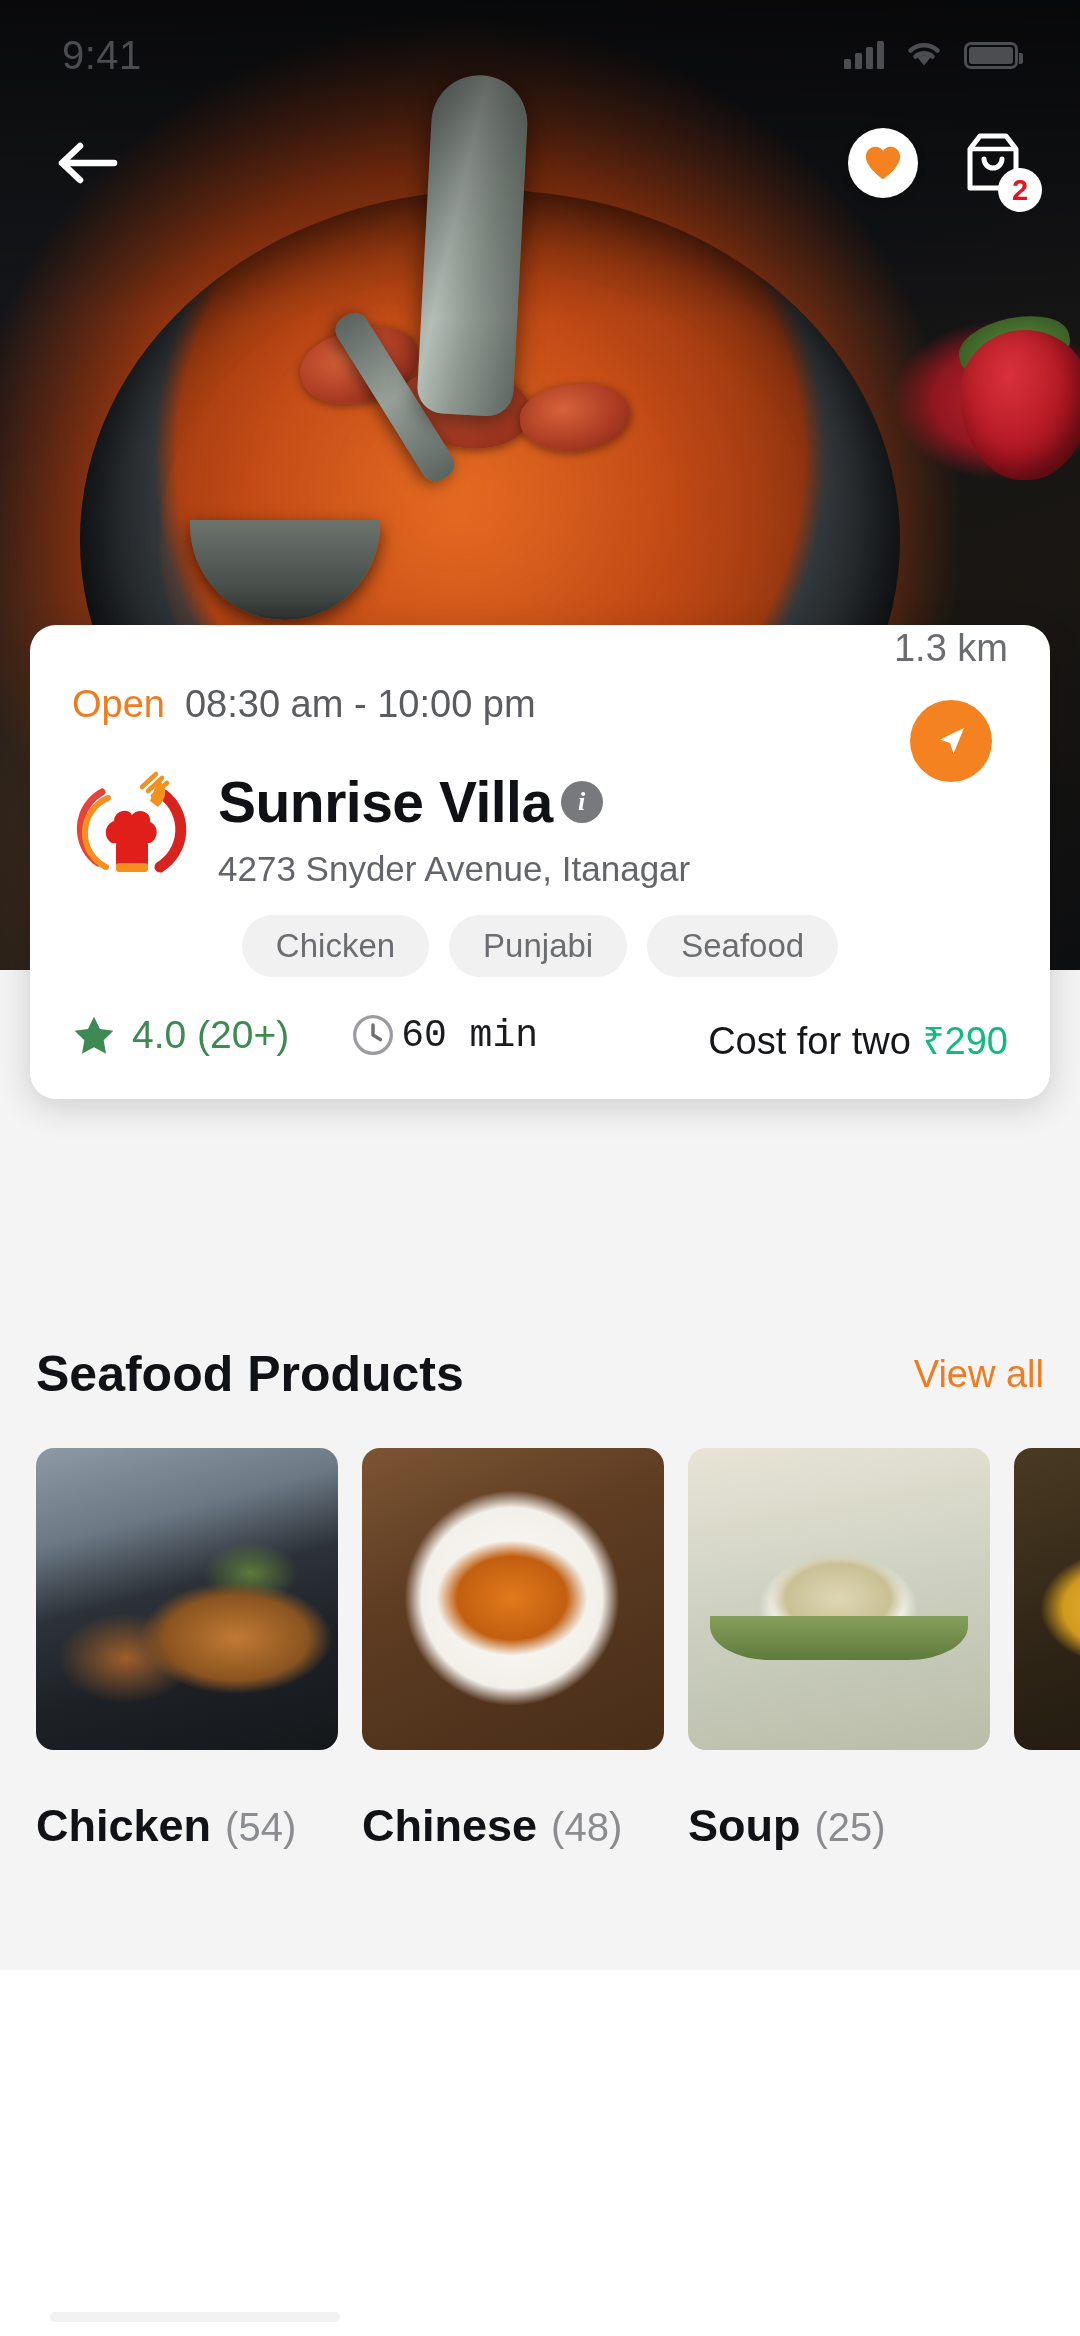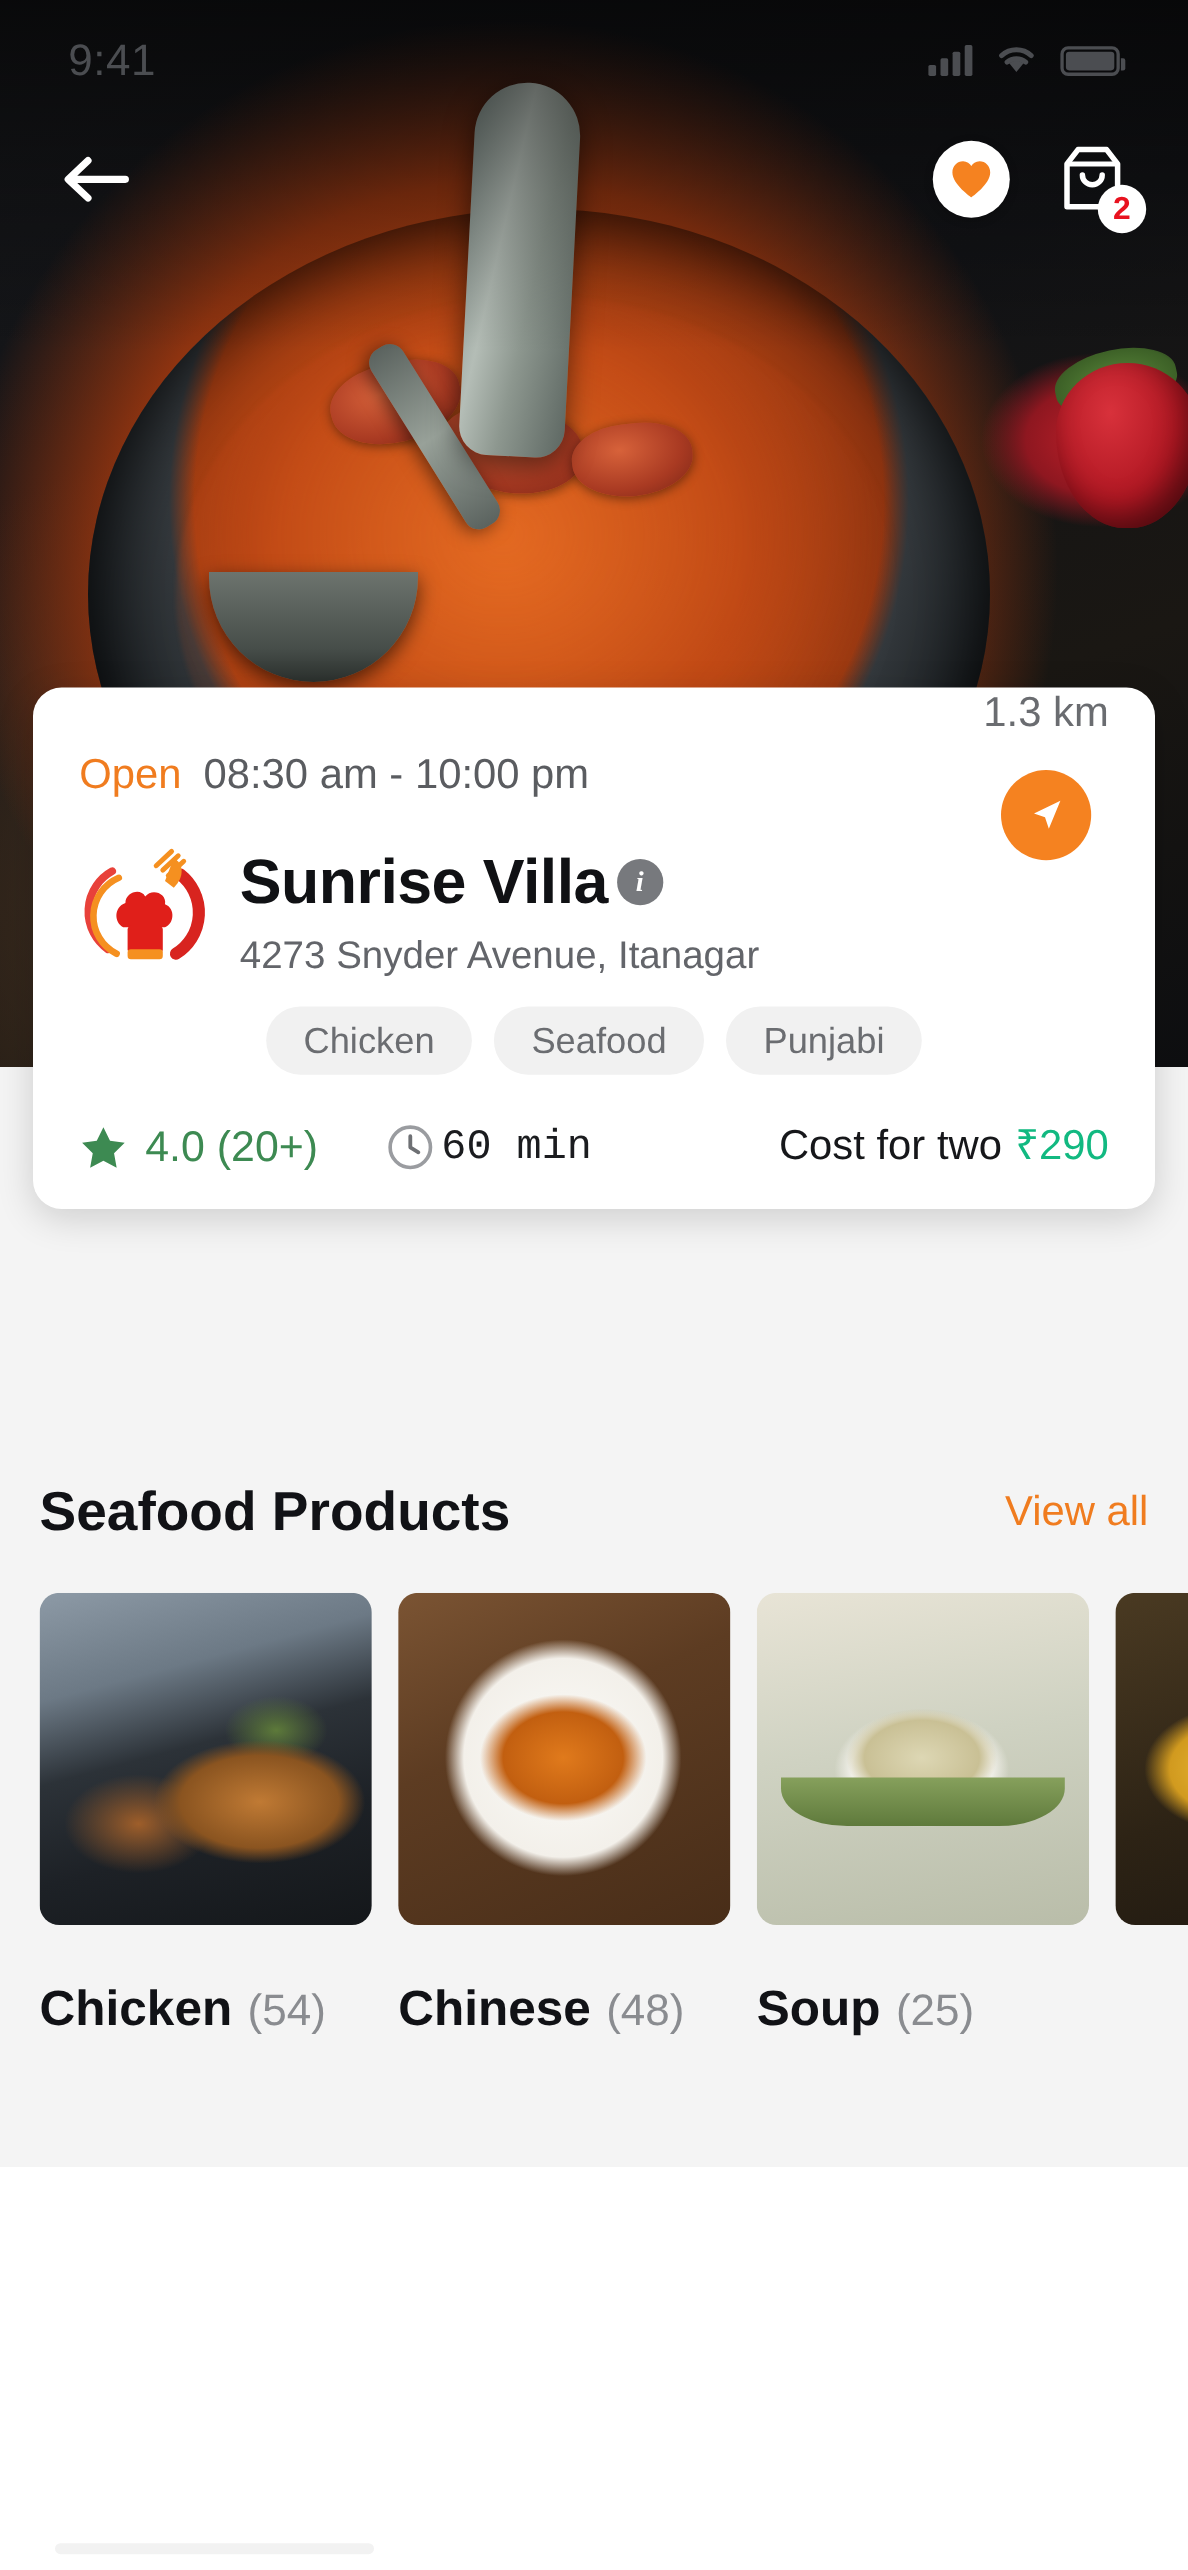--- a/index.html
+++ b/index.html
@@ -159,21 +159,21 @@
   }
   .rest-addr { font-size:35px; color:#63656a; margin-top:14px; }
 
   .tags-row { display:flex; gap:20px; justify-content:center; margin-top:26px; }
   .tag {
     background:#f1f1f1; color:#6b6d71; font-size:33px;
     padding:12px 34px; border-radius:34px; cursor:pointer; white-space:nowrap;
   }
 
   .meta-row {
-    display:flex; align-items:flex-end; margin-top:36px; gap:0;
+    display:flex; align-items:flex-start; margin-top:36px; gap:0;
   }
   .meta-rating { display:flex; align-items:center; gap:16px; }
   .rating-text { color:#3d8a52; font-size:39px; }
   .meta-time { display:flex; align-items:center; gap:6px; margin-left:62px;font-family:Liberation Mono, monospace; }
   .time-text { color:#1b1c1f; font-size:38px; }
   .meta-cost { display:flex; align-items:baseline; gap:12px; margin-left:auto; }
   .cost-label { color:#16171a; font-size:38px; }
   .cost-value { color:#12b981; font-size:38px; }
 
   
@@ -341,22 +341,22 @@
       <div class="rest-name-row">
         <span class="rest-name">Sunrise Villa</span>
         <span class="info-dot">i</span>
       </div>
       <div class="rest-addr">4273 Snyder Avenue, Itanagar</div>
     </div>
   </div>
 
   <div class="tags-row">
     <span class="tag">Chicken</span>
+    <span class="tag">Punjabi</span>
     <span class="tag">Seafood</span>
-    <span class="tag">Punjabi</span>
   </div>
 
   <div class="meta-row">
     <div class="meta-rating">
       <svg width="44" height="42" viewBox="0 0 24 23">
         <path d="M12 1.5 L15.3 8.2 L22.6 9.2 L17.3 14.4 L18.6 21.7 L12 18.2 L5.4 21.7 L6.7 14.4 L1.4 9.2 L8.7 8.2 Z" fill="#3d8a52"></path>
       </svg>
       <span class="rating-text">4.0 (20+)</span>
     </div>
     <div class="meta-time">

